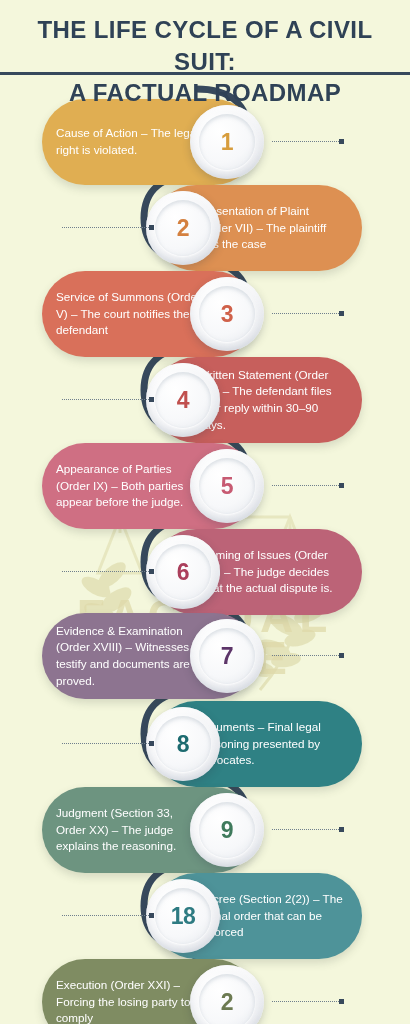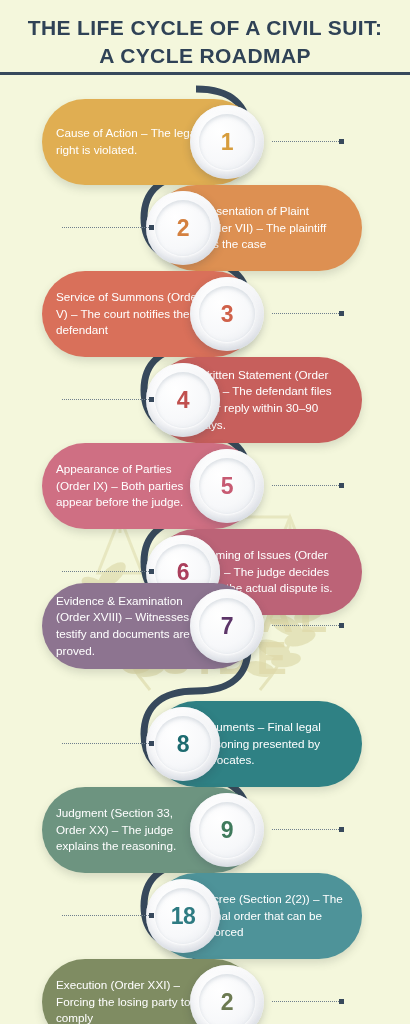--- a/index.html
+++ b/index.html
@@ -53,21 +53,21 @@
 
   
   #header {
     position: absolute;
     left: 0; top: 0; width: 410px;
     z-index: 4;
     text-align: center;
     padding-top: 14px;
   }
   #title {
-    font-size: 21px;
+    font-size: 24px;
     font-weight: 700;
     color: #2f4256;
     letter-spacing: .4px;
     line-height: 1.32;
     padding: 0 18px;
   }
   #divider {
     position: absolute;
     left: 0; top: 72px;
     width: 410px; height: 3px;
@@ -223,21 +223,21 @@
   </div>
 
   <div id="wm-text">
     <div>FACTUAL</div>
     <div>GUIDE</div>
   </div>
 
   <div id="header">
     <div id="title">
       <span>THE LIFE CYCLE OF A CIVIL SUIT:</span><br>
-      <span>A CYCLE ROADMAP</span>
+      <span>A FACTUAL ROADMAP</span>
     </div>
   </div>
   <div id="divider"></div>
 
   <div id="ribbon">
     <svg width="410" height="1024" viewBox="0 0 410 1024" xmlns="http://www.w3.org/2000/svg">
       <path id="ribbon-path" fill="none" stroke="#37495c" stroke-width="7" stroke-linecap="butt" d="M196,89
                C232,89 248,106 248,132
                C248,158 232,175 196,175
                C160,175 144,192 144,218
@@ -328,21 +328,21 @@
           <div class="pill-text">Framing of Issues (Order XIV) – The judge decides what the actual dispute is.</div>
         </div>
         <div class="medallion">
           <span class="num" style="color: rgb(171, 63, 92);">6</span>
         </div>
         <div class="connector">
           <div class="line"></div>
           <div class="dot"></div>
         </div>
       </div>
-      <div class="step left" style="top: 583px;">
+      <div class="step left" style="top: 613px;">
         <div class="pill" style="background: rgb(141, 116, 144);">
           <div class="pill-text">Evidence &amp; Examination (Order XVIII) – Witnesses testify and documents are proved.</div>
         </div>
         <div class="medallion">
           <span class="num" style="color: rgb(93, 53, 105);">7</span>
         </div>
         <div class="connector">
           <div class="line"></div>
           <div class="dot"></div>
         </div>

